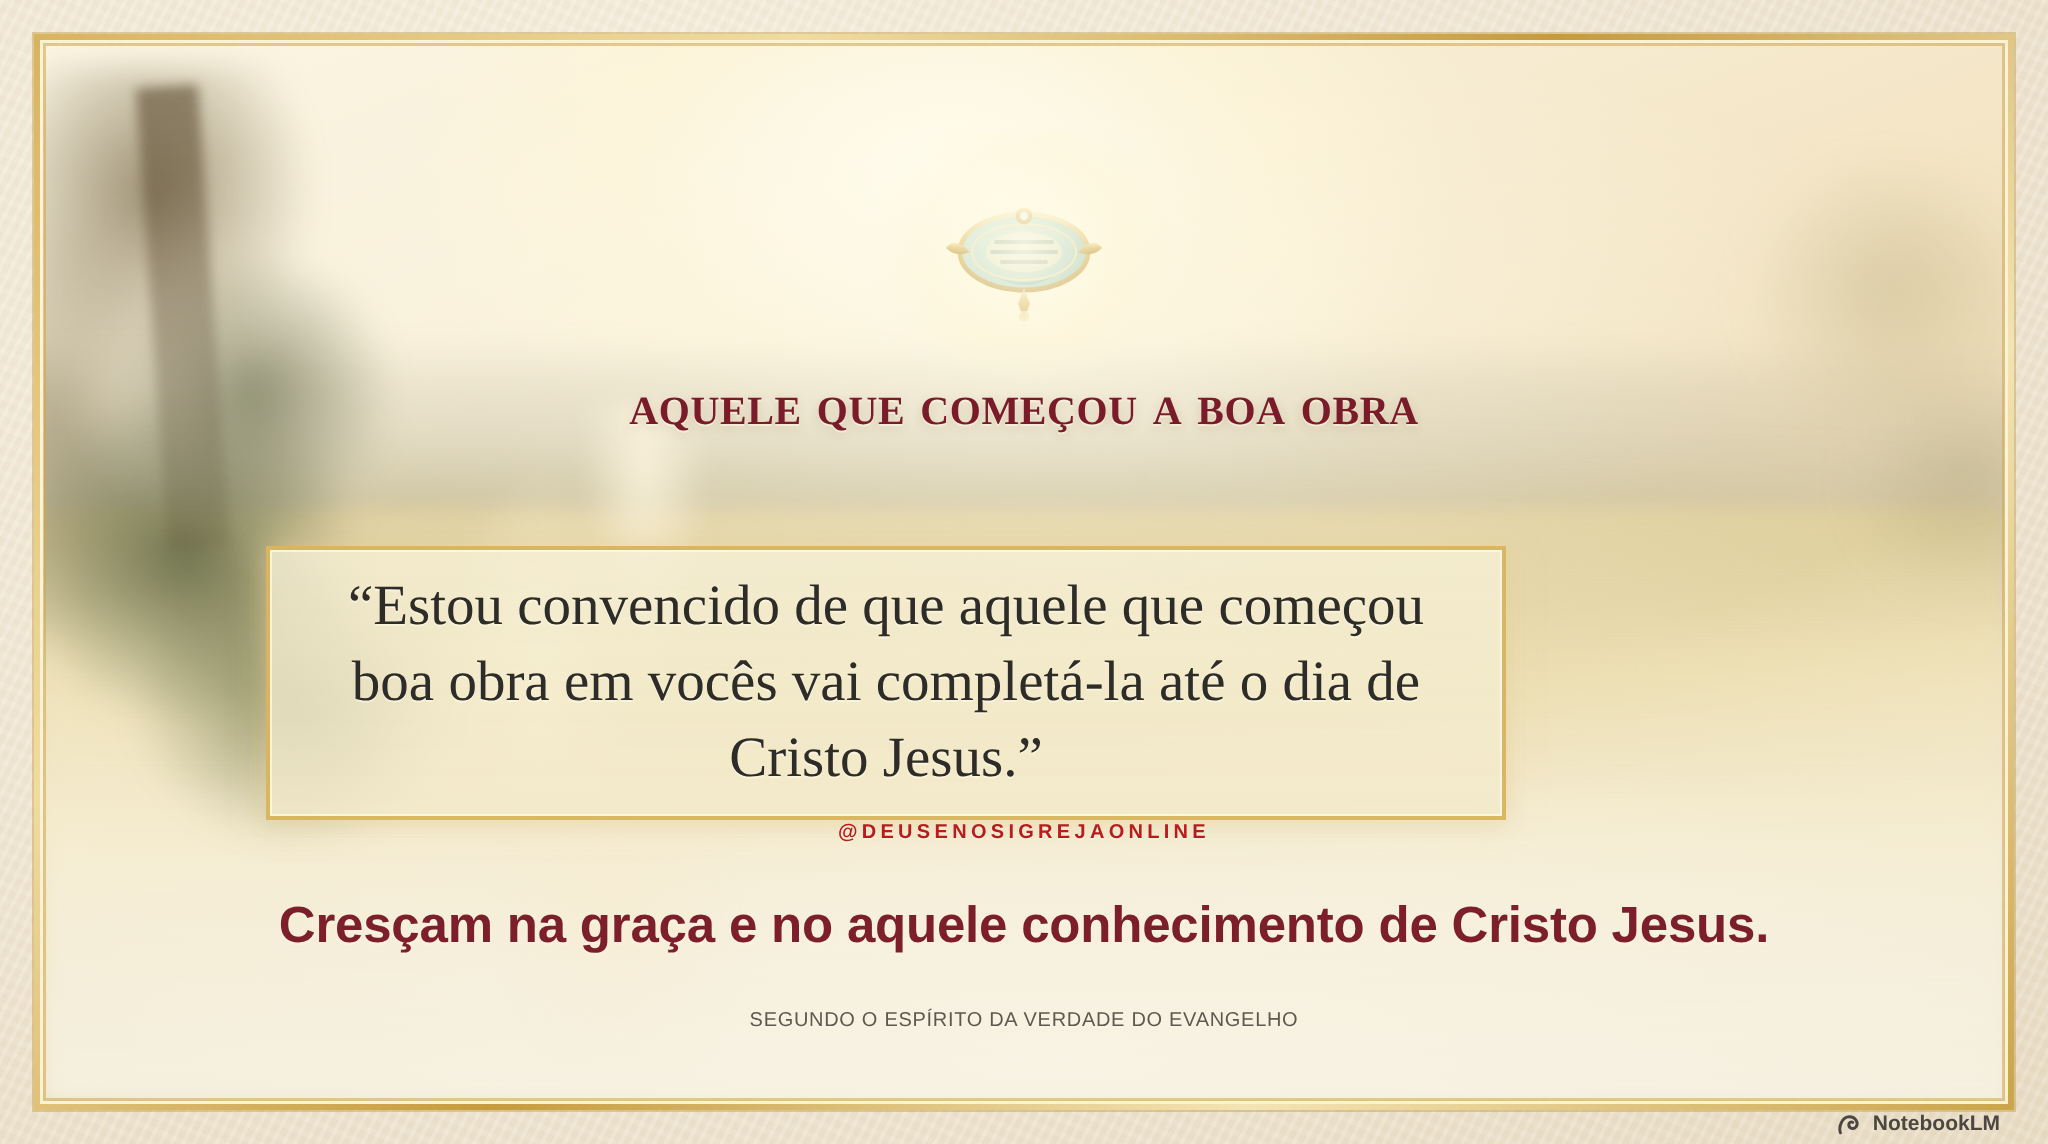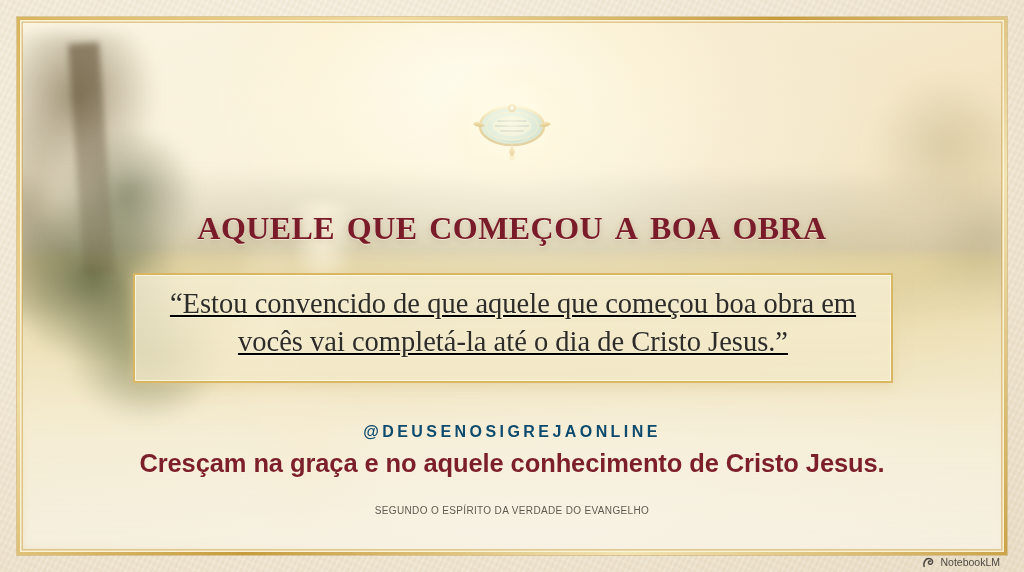--- a/index.html
+++ b/index.html
@@ -182,45 +182,44 @@
     pointer-events: none;
   }
 
   
   .title {
     position: absolute;
     left: 0; right: 0;
     top: 168px;
     font-family: "Liberation Serif", "DejaVu Serif", serif;
     font-weight: 700;
-    font-size: 45px;
+    font-size: 29px;
     letter-spacing: .01em;
     color: #7a1b29;
     font-variant: small-caps;
     text-transform: lowercase;
     text-shadow: 0 1px 0 rgba(255,250,230,.55), 0 2px 6px rgba(120,60,30,.16);
     white-space: nowrap;
   }
   .title::first-letter { font-size: 1em; }
 
   
   .quote-box {
     position: absolute;
     left: 133px;
     top: 273px;
-    width: 760px;
+    width: 620px;
     box-sizing: border-box;
-    padding: 10px 18px 20px;
+    padding: 10px 18px 9px;
     background: linear-gradient(180deg, rgba(247,240,214,.80), rgba(243,234,202,.76));
     border: 2px solid rgba(214,176,88,.90);
     box-shadow:
       inset 0 0 0 1px rgba(255,252,228,.70),
       0 0 14px rgba(245,228,176,.55),
       0 2px 10px rgba(150,110,50,.14);
-    text-decoration: underline;
   }
   .quote-text {
     font-family: "Liberation Serif", "DejaVu Serif", serif;
     font-size: 28.5px;
     line-height: 1.33;
     color: #2e2c28;
     margin: 0;
     text-shadow: 0 1px 0 rgba(255,253,238,.5);
   }
 
@@ -231,26 +230,25 @@
     font-size: 21px;
     color: #4b4741;
     letter-spacing: .005em;
     text-shadow: 0 1px 2px rgba(255,250,230,.55);
   }
 
   .handle {
     position: absolute;
     left: 0; right: 0;
     top: 411px;
-    font-size: 16px;
+    font-size: 10px;
     font-weight: 700;
     letter-spacing: .215em;
-    color: #0c4a6e;
+    color: #b91c1c;
     text-shadow: 0 1px 1px rgba(255,250,232,.5);
-    margin-top: 12px;
   }
 
   .tagline {
     position: absolute;
     left: 0; right: 0;
     top: 449px;
     font-size: 25.5px;
     font-weight: 700;
     color: #7c1f2b;
     letter-spacing: -.004em;
@@ -271,21 +269,21 @@
   
   .watermark {
     position: absolute;
     right: 24px;
     bottom: 4px;
     z-index: 8;
     display: flex;
     align-items: center;
     gap: 4px;
     font-size: 10.5px;
-    font-weight: 400;
+    font-weight: 700;
     color: #3f3b36;
     opacity: .92;
   }
   .watermark svg { display: block; }
 </style>
 </head>
 <body>
 
 <div id="slide">
 

